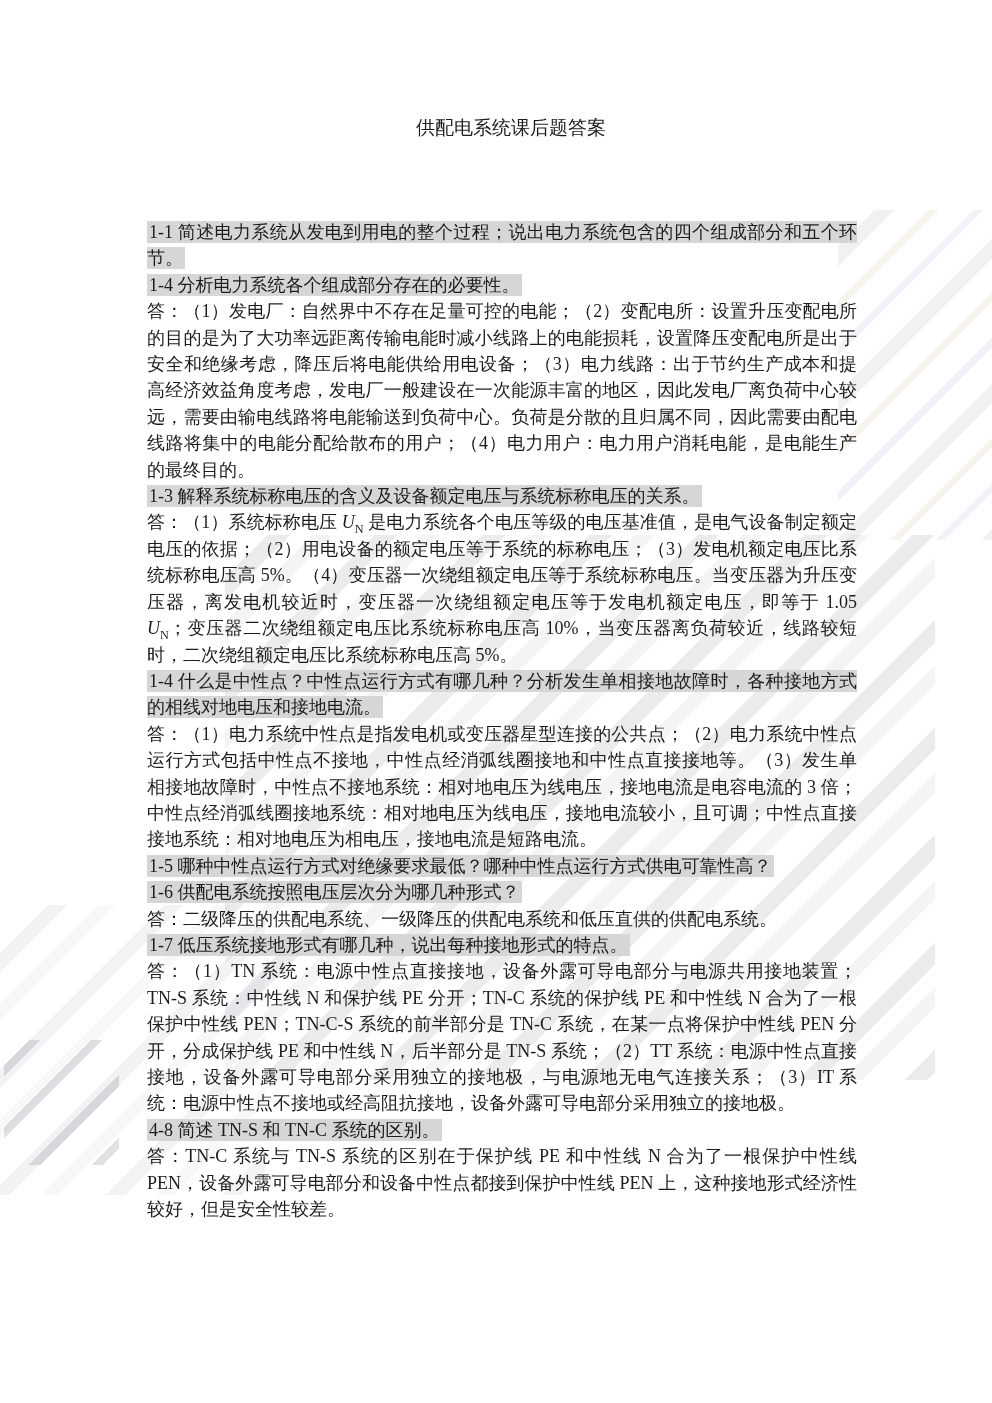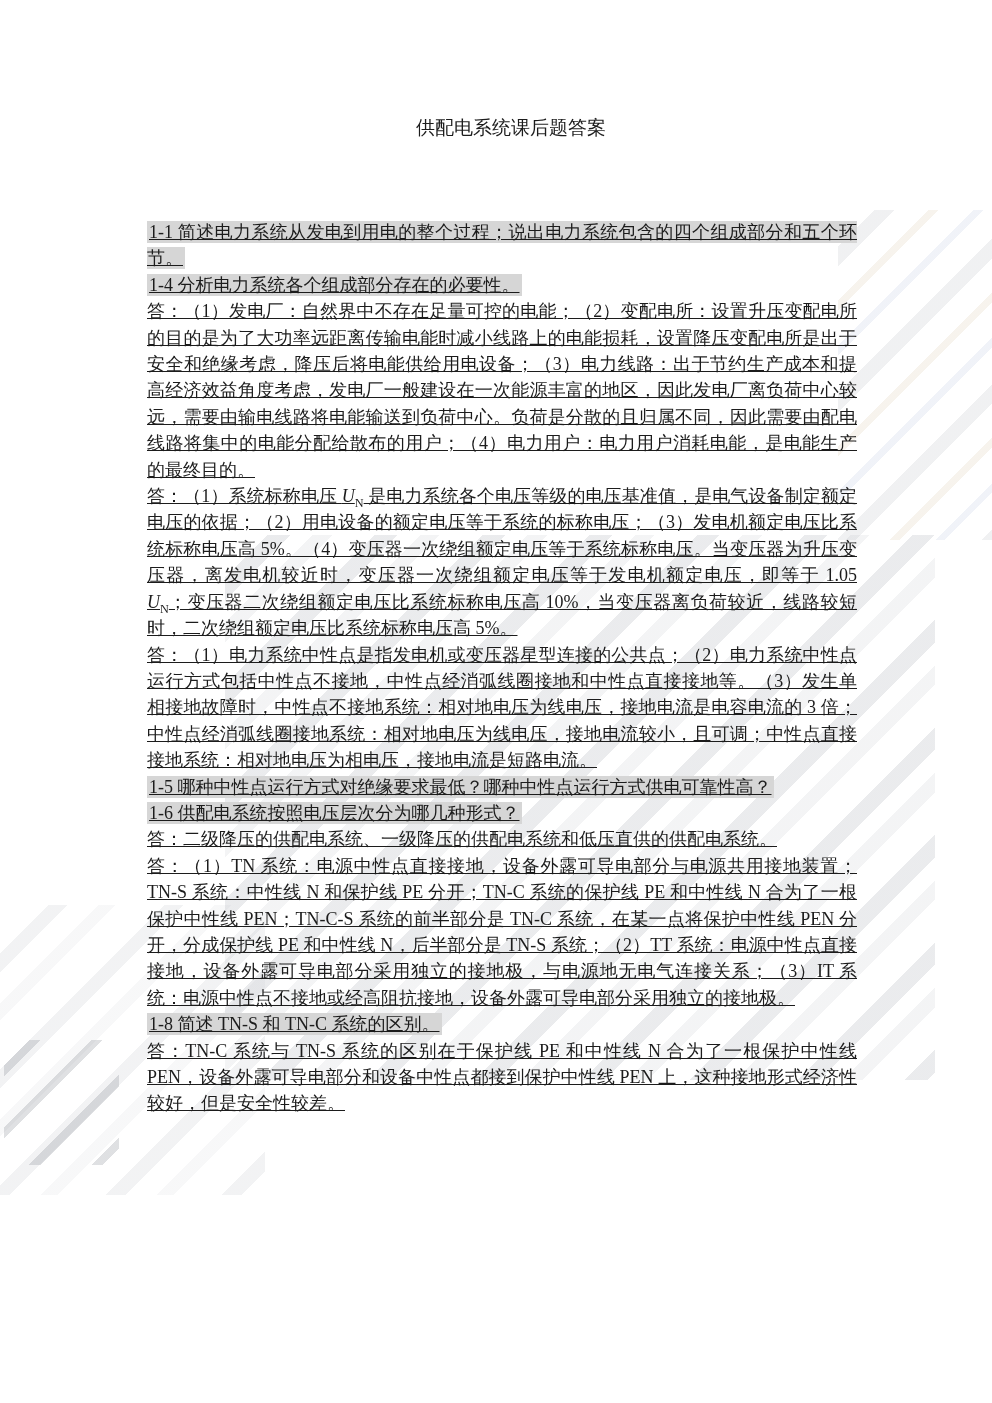--- a/index.html
+++ b/index.html
@@ -56,21 +56,20 @@
     text-align:center;font-weight:400;margin:0;
     font-size:19px;line-height:24px;
   }
   h1{top:116px;}
   h2{top:171px;}
   .content{
     position:absolute;
     left:147px;top:219px;width:710px;
     font-size:18px;line-height:26.4px;
     text-align:justify;
-    text-decoration:underline;
   }
   .content p{margin:0;padding:0;}
   .q .hl{
     background:var(--hl,#d6d6d6);
     padding:1px 2px;
   }
   .a i{font-style:italic;font-family:"Liberation Serif","DejaVu Serif",serif;}
   .a sub{font-size:0.68em;line-height:0;}
 </style>
 </head>
@@ -85,28 +84,31 @@
 
   <h1>供配电系统课后题答案</h1>
 
   <div class="content">
 
     <p class="q"><span class="hl">1-1 简述电力系统从发电到用电的整个过程；说出电力系统包含的四个组成部分和五个环节。</span></p>
 
     <p class="q"><span class="hl">1-4 分析电力系统各个组成部分存在的必要性。</span></p>
     <p class="a">答：（1）发电厂：自然界中不存在足量可控的电能；（2）变配电所：设置升压变配电所的目的是为了大功率远距离传输电能时减小线路上的电能损耗，设置降压变配电所是出于安全和绝缘考虑，降压后将电能供给用电设备；（3）电力线路：出于节约生产成本和提高经济效益角度考虑，发电厂一般建设在一次能源丰富的地区，因此发电厂离负荷中心较远，需要由输电线路将电能输送到负荷中心。负荷是分散的且归属不同，因此需要由配电线路将集中的电能分配给散布的用户；（4）电力用户：电力用户消耗电能，是电能生产的最终目的。</p>
 
+    <p class="q"><span class="hl">1-3 解释系统标称电压的含义及设备额定电压与系统标称电压的关系。</span></p>
     <p class="a">答：（1）系统标称电压 <i>U</i><sub>N</sub> 是电力系统各个电压等级的电压基准值，是电气设备制定额定电压的依据；（2）用电设备的额定电压等于系统的标称电压；（3）发电机额定电压比系统标称电压高 5%。（4）变压器一次绕组额定电压等于系统标称电压。当变压器为升压变压器，离发电机较近时，变压器一次绕组额定电压等于发电机额定电压，即等于 1.05 <i>U</i><sub>N</sub>；变压器二次绕组额定电压比系统标称电压高 10%，当变压器离负荷较近，线路较短时，二次绕组额定电压比系统标称电压高 5%。</p>
 
+    <p class="q"><span class="hl">1-4 什么是中性点？中性点运行方式有哪几种？分析发生单相接地故障时，各种接地方式的相线对地电压和接地电流。</span></p>
     <p class="a">答：（1）电力系统中性点是指发电机或变压器星型连接的公共点；（2）电力系统中性点运行方式包括中性点不接地，中性点经消弧线圈接地和中性点直接接地等。（3）发生单相接地故障时，中性点不接地系统：相对地电压为线电压，接地电流是电容电流的 3 倍；中性点经消弧线圈接地系统：相对地电压为线电压，接地电流较小，且可调；中性点直接接地系统：相对地电压为相电压，接地电流是短路电流。</p>
 
     <p class="q"><span class="hl">1-5 哪种中性点运行方式对绝缘要求最低？哪种中性点运行方式供电可靠性高？</span></p>
 
     <p class="q"><span class="hl">1-6 供配电系统按照电压层次分为哪几种形式？</span></p>
     <p class="a">答：二级降压的供配电系统、一级降压的供配电系统和低压直供的供配电系统。</p>
 
+    <p class="q"><span class="hl">1-7 低压系统接地形式有哪几种，说出每种接地形式的特点。</span></p>
     <p class="a">答：（1）TN 系统：电源中性点直接接地，设备外露可导电部分与电源共用接地装置；TN-S 系统：中性线 N 和保护线 PE 分开；TN-C 系统的保护线 PE 和中性线 N 合为了一根保护中性线 PEN；TN-C-S 系统的前半部分是 TN-C 系统，在某一点将保护中性线 PEN 分开，分成保护线 PE 和中性线 N，后半部分是 TN-S 系统；（2）TT 系统：电源中性点直接接地，设备外露可导电部分采用独立的接地极，与电源地无电气连接关系；（3）IT 系统：电源中性点不接地或经高阻抗接地，设备外露可导电部分采用独立的接地极。</p>
 
-    <p class="q"><span class="hl">1-8 简述 TN-S 和 TN-C 系统的区别。</span></p>
+    <p class="q"><span class="hl">4-8 简述 TN-S 和 TN-C 系统的区别。</span></p>
     <p class="a">答：TN-C 系统与 TN-S 系统的区别在于保护线 PE 和中性线 N 合为了一根保护中性线 PEN，设备外露可导电部分和设备中性点都接到保护中性线 PEN 上，这种接地形式经济性较好，但是安全性较差。</p>
 
   </div>
 </div>
 
 </body></html>

